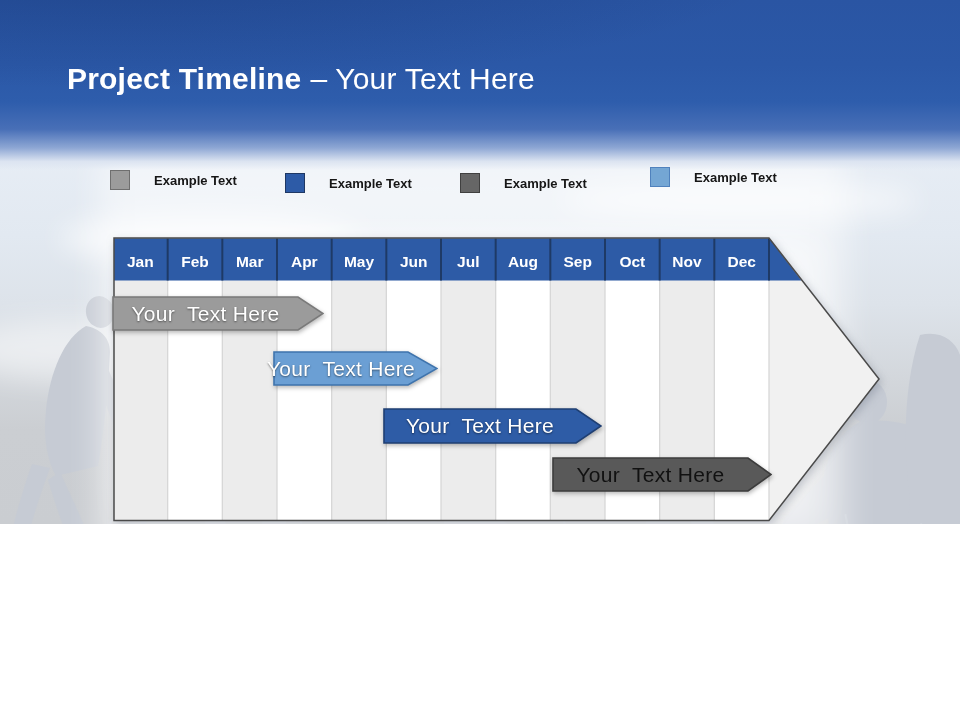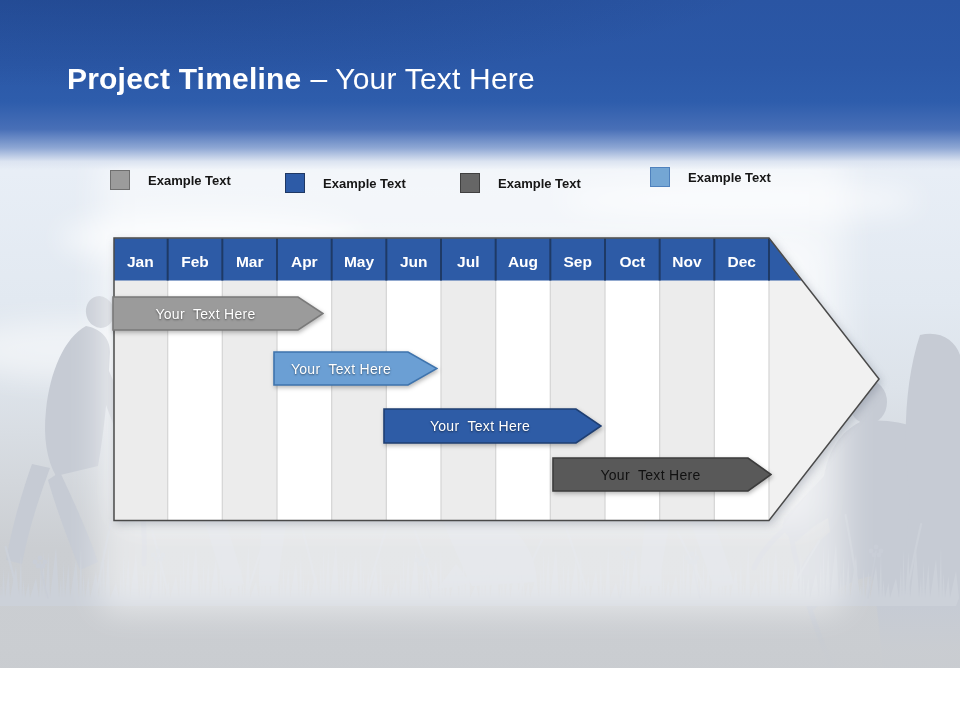--- a/index.html
+++ b/index.html
@@ -1,16 +1,16 @@
 <!DOCTYPE html>
 <html style="--c-header: #2d5ba6; --c-hdrdiv: #1e3a66; --c-monthtext: #ffffff; --c-stripe-a: #ececec; --c-stripe-b: #ffffff; --c-arrow: #f1f1f1; --c-outline: #4a4a4a; --c-grid: #d7d7d7;"><head>
 <meta charset="utf-8">
 <style>
   html,body{margin:0;padding:0;background:#fff;}
-  .stage{position:relative;width:960px;height:668px;overflow:hidden;
+  .stage{position:relative;width:960px;height:524px;overflow:hidden;
          font-family:"Liberation Sans",sans-serif;background:#4d7c0f;}
 
   
   .bg-sky{position:absolute;inset:0;
     background:linear-gradient(180deg,#f0f4fa 0%,#e9eff7 22%,#e2e9f1 45%,#dde3ea 58%,#d3d7dc 72%,#cbced2 82%,#cacdd1 100%);}
   .cloud{position:absolute;border-radius:50%;filter:blur(14px);background:rgba(255,255,255,.75);}
   .cloud.c1{left:60px;top:215px;width:300px;height:46px;}
   .cloud.c2{left:560px;top:180px;width:360px;height:40px;background:rgba(255,255,255,.6);}
   .cloud.c3{left:-40px;top:320px;width:220px;height:60px;background:rgba(255,255,255,.5);}
 
@@ -30,21 +30,21 @@
 
   
   .title{position:absolute;left:67px;top:60px;height:40px;line-height:38px;
          color:#fff;font-size:30px;letter-spacing:.2px;white-space:pre;}
   .title .t-bold{font-weight:700;}
   .title .t-rest{font-weight:400;margin-left:9px;}
 
   
   .legend-item{position:absolute;display:flex;align-items:center;height:22px;}
   .legend-item .swatch{width:20px;height:20px;border:1.6px solid #777;box-sizing:border-box;flex:0 0 auto;}
-  .legend-item .lbl{margin-left:18px;font-size:13px;font-weight:700;color:#161616;white-space:pre;}
+  .legend-item .lbl{margin-left:24px;font-size:13px;font-weight:700;color:#161616;white-space:pre;}
   .li1{left:110px;top:169px;}
   .li2{left:285px;top:172px;}
   .li3{left:460px;top:172px;}
   .li4{left:650px;top:166px;}
 
   
   .timeline{position:absolute;left:113px;top:237px;width:768px;height:285px;font-weight:bold;}
   .timeline svg{display:block;filter:drop-shadow(2px 3px 4px rgba(70,80,100,.28));}
   .hdr-band{fill:var(--c-header,#2d5ba6);}
   .hdr-div{stroke:var(--c-hdrdiv,#1e3a66);stroke-width:2;}
@@ -52,21 +52,21 @@
   .col-odd{fill:var(--c-stripe-a,#ececec);}
   .col-even{fill:var(--c-stripe-b,#ffffff);}
   .arrow-base{fill:var(--c-arrow,#f1f1f1);}
   .arrow-outline{fill:none;stroke:var(--c-outline,#4a4a4a);stroke-width:1.5;}
   .month{fill:var(--c-monthtext,#fff);font-family:"Liberation Sans",sans-serif;font-size:15.5px;}
 
   
   .gantt-bar{position:absolute;}
   .gantt-bar svg{position:absolute;left:0;top:0;filter:drop-shadow(1px 2px 2px rgba(0,0,0,.28));}
   .bar-label{position:absolute;left:1px;top:1px;bottom:1px;display:flex;align-items:center;
-             justify-content:center;font-size:14px;letter-spacing:.3px;white-space:pre;}
+             justify-content:center;font-size:21px;letter-spacing:.3px;white-space:pre;}
   .bar-label.shadowed{text-shadow:0 1px 2px rgba(0,0,0,.5);}
 
   .sil{fill:#c6cbd4;}
   .sil2{fill:#ccd1d9;}
   .rope{stroke:#c6cbd4;stroke-width:5;fill:none;stroke-linecap:round;}
   .blade{stroke:#ccd1d9;stroke-width:2.2;fill:none;stroke-linecap:round;}
   .stem{stroke:#c9ced7;stroke-width:1.6;fill:none;stroke-linecap:round;}
   .bud{fill:#c9ced7;}
 </style>
 </head>

